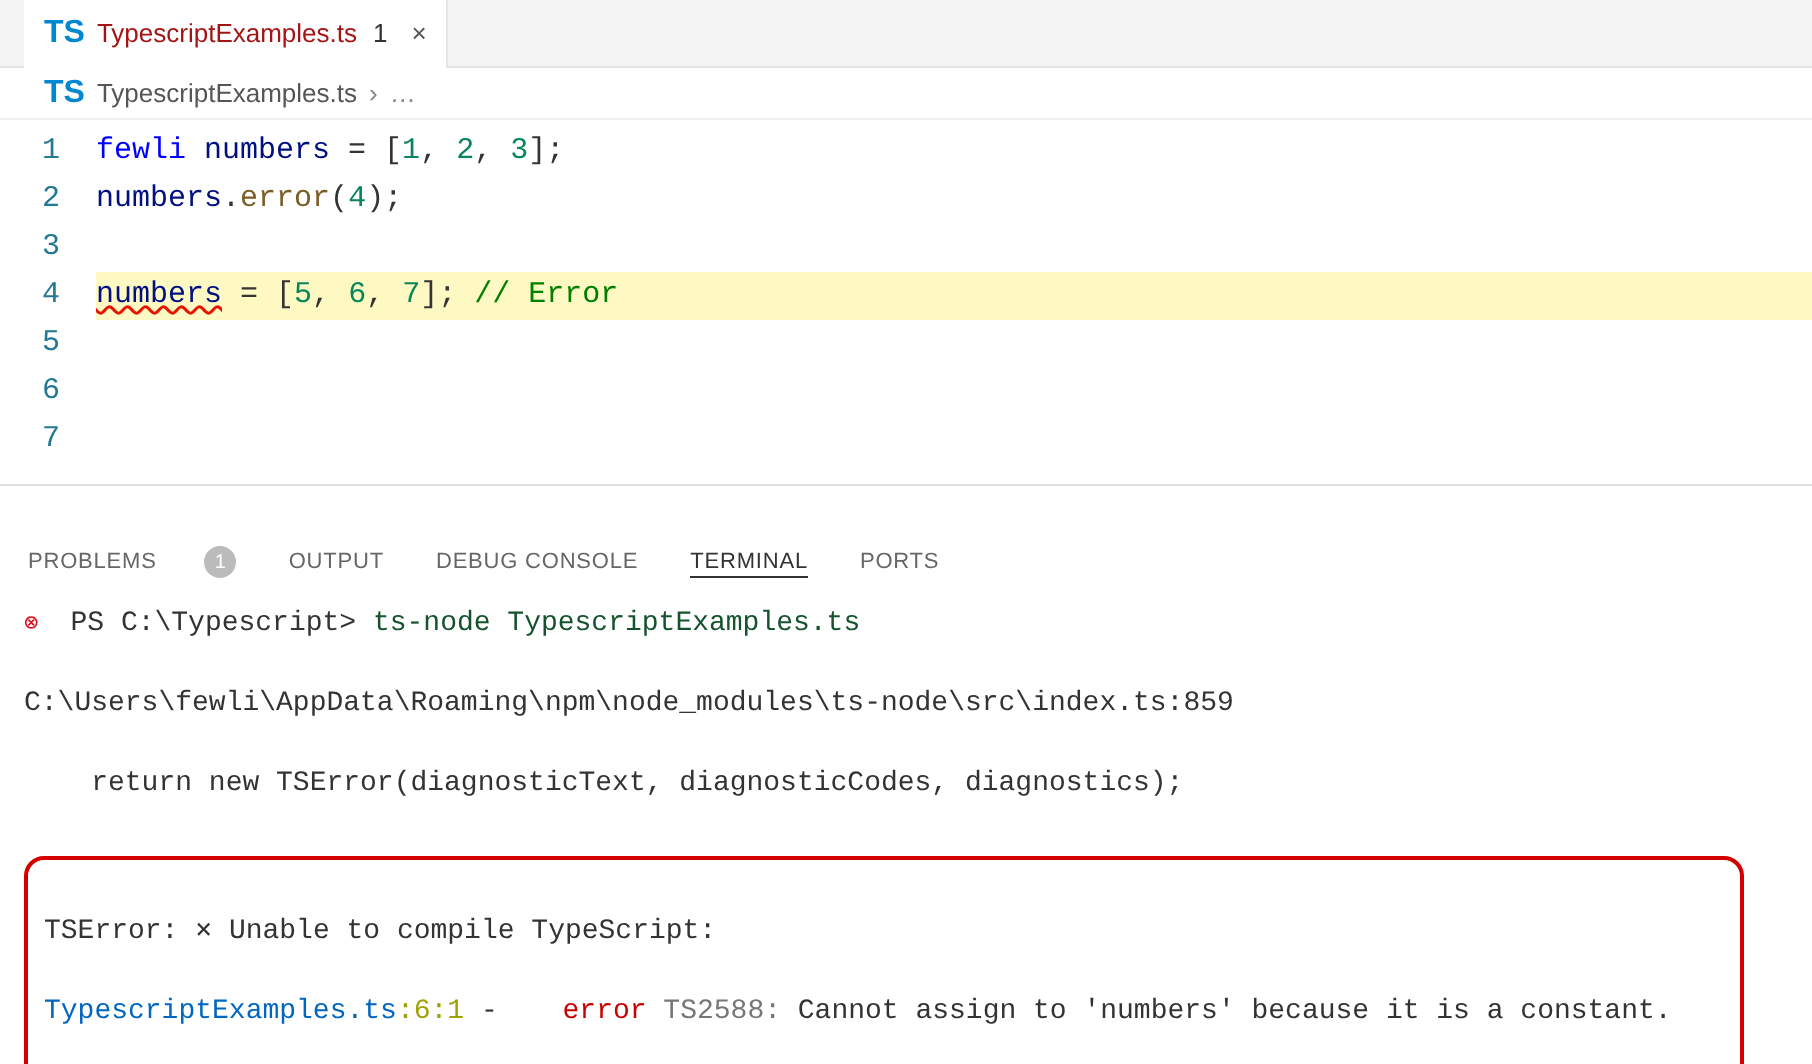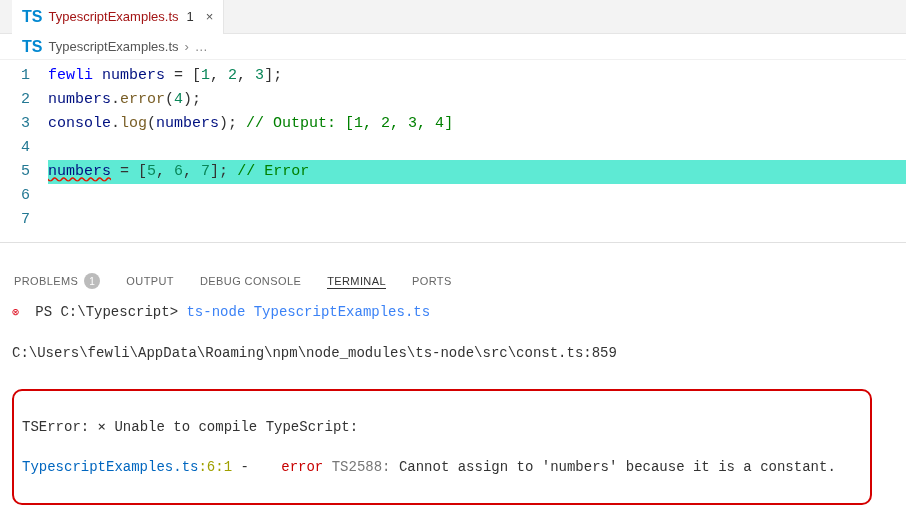--- a/index.html
+++ b/index.html
@@ -63,21 +63,21 @@
   .gutter {
     width: 48px;
     text-align: right;
     color: #237893;
     padding-right: 18px;
     user-select: none;
   }
   .gutter div { height: 24px; }
   .code { flex: 1; }
   .code > div { height: 24px; white-space: pre; }
-  .line-hl { background: #5eead4; }
+  .line-hl { background: #fef9c3; }
   .kw { color: #0000ff; }
   .var { color: #001080; }
   .num { color: #098658; }
   .func { color: #795e26; }
   .comment { color: #008000; }
   .err-underline {
     text-decoration: underline wavy #e51400;
     text-decoration-skip-ink: none;
   }
   .panel-tabs {
@@ -87,21 +87,21 @@
     border-top: 1px solid #e0e0e0;
     padding-left: 14px;
     gap: 26px;
     font-size: 11px;
     letter-spacing: 0.4px;
     color: #666;
   }
   .panel-tab {
     display: flex;
     align-items: center;
-    gap: 6px;
+    gap: 24px;
     cursor: pointer;
     padding-bottom:1px;
     margin-top:44px;
   }
   .panel-tab.active {
     color: #333;
     border-bottom: 1px solid #333;
   }
   .badge {
     background: #bbb;
@@ -118,21 +118,21 @@
   .terminal {
     font-family: Consolas, "Courier New", monospace;
     font-size: 14px;
     line-height: 20px;
     padding: 6px 12px 10px 12px;
     color: #333;
     white-space: pre;
   }
   .term-err-icon { color: #d12; font-size: 12px; margin-right: 4px; }
   .ps-prompt { color: #333; margin-left: 12px; }
-  .ps-cmd { color: #3b82f6; }
+  .ps-cmd { color: #14532d; }
   .term-link { color: #0066bf; }
   .term-yellow { color: #a0a000; }
   .term-red { color: #c80000; margin-left: 24px; }
   .term-gray { color: #777; font-family: Liberation Mono, monospace; }
   .err-box {
     border: 2.5px solid #d40000;
     border-radius: 10px;
     padding: 6px 8px;
     margin: 6px 0 8px 0;
     display: inline-block;
@@ -164,21 +164,20 @@
     <div>2</div>
     <div>3</div>
     <div>4</div>
     <div>5</div>
     <div>6</div>
     <div>7</div>
   </div>
   <div class="code">
     <div><span class="kw">fewli</span><span class="var"> numbers</span><span> = [</span><span class="num">1</span><span>, </span><span class="num">2</span><span>, </span><span class="num">3</span><span>];</span></div>
     <div><span class="var">numbers</span><span>.</span><span class="func">error</span><span>(</span><span class="num">4</span><span>);</span></div>
-    <div><span class="var">console</span><span>.</span><span class="func">log</span><span>(</span><span class="var">numbers</span><span>); </span><span class="comment">// Output: [1, 2, 3, 4]</span></div>
     <div></div>
     <div class="line-hl"><span class="var err-underline">numbers</span><span> = [</span><span class="num">5</span><span>, </span><span class="num">6</span><span>, </span><span class="num">7</span><span>]; </span><span class="comment">// Error</span></div>
     <div></div>
   </div>
 </div>
 
 <div class="panel-tabs">
   <div class="panel-tab">
     <span>PROBLEMS</span>
     <span class="badge">1</span>
@@ -192,20 +191,21 @@
   <div class="panel-tab active">
       <span>TERMINAL</span>
     </div>
   <div class="panel-tab">
       <span>PORTS</span>
     </div>
 </div>
 
 <div class="terminal">
 <div><span class="term-err-icon">⊗</span><span class="ps-prompt">PS C:\Typescript&gt; </span><span class="ps-cmd">ts-node TypescriptExamples.ts</span></div>
-<div>C:\Users\fewli\AppData\Roaming\npm\node_modules\ts-node\src\const.ts:859</div>
+<div>C:\Users\fewli\AppData\Roaming\npm\node_modules\ts-node\src\index.ts:859</div>
+<div>    return new TSError(diagnosticText, diagnosticCodes, diagnostics);</div>
 <div class="err-box">
 <div>TSError: ⨯ Unable to compile TypeScript:</div>
 <div><span class="term-link">TypescriptExamples.ts</span><span class="term-yellow">:6:1</span><span> - </span><span class="term-red">error</span><span class="term-gray"> TS2588: </span><span>Cannot assign to 'numbers' because it is a constant.</span></div>
 </div>
 
 
 </div>
 
 </body></html>

